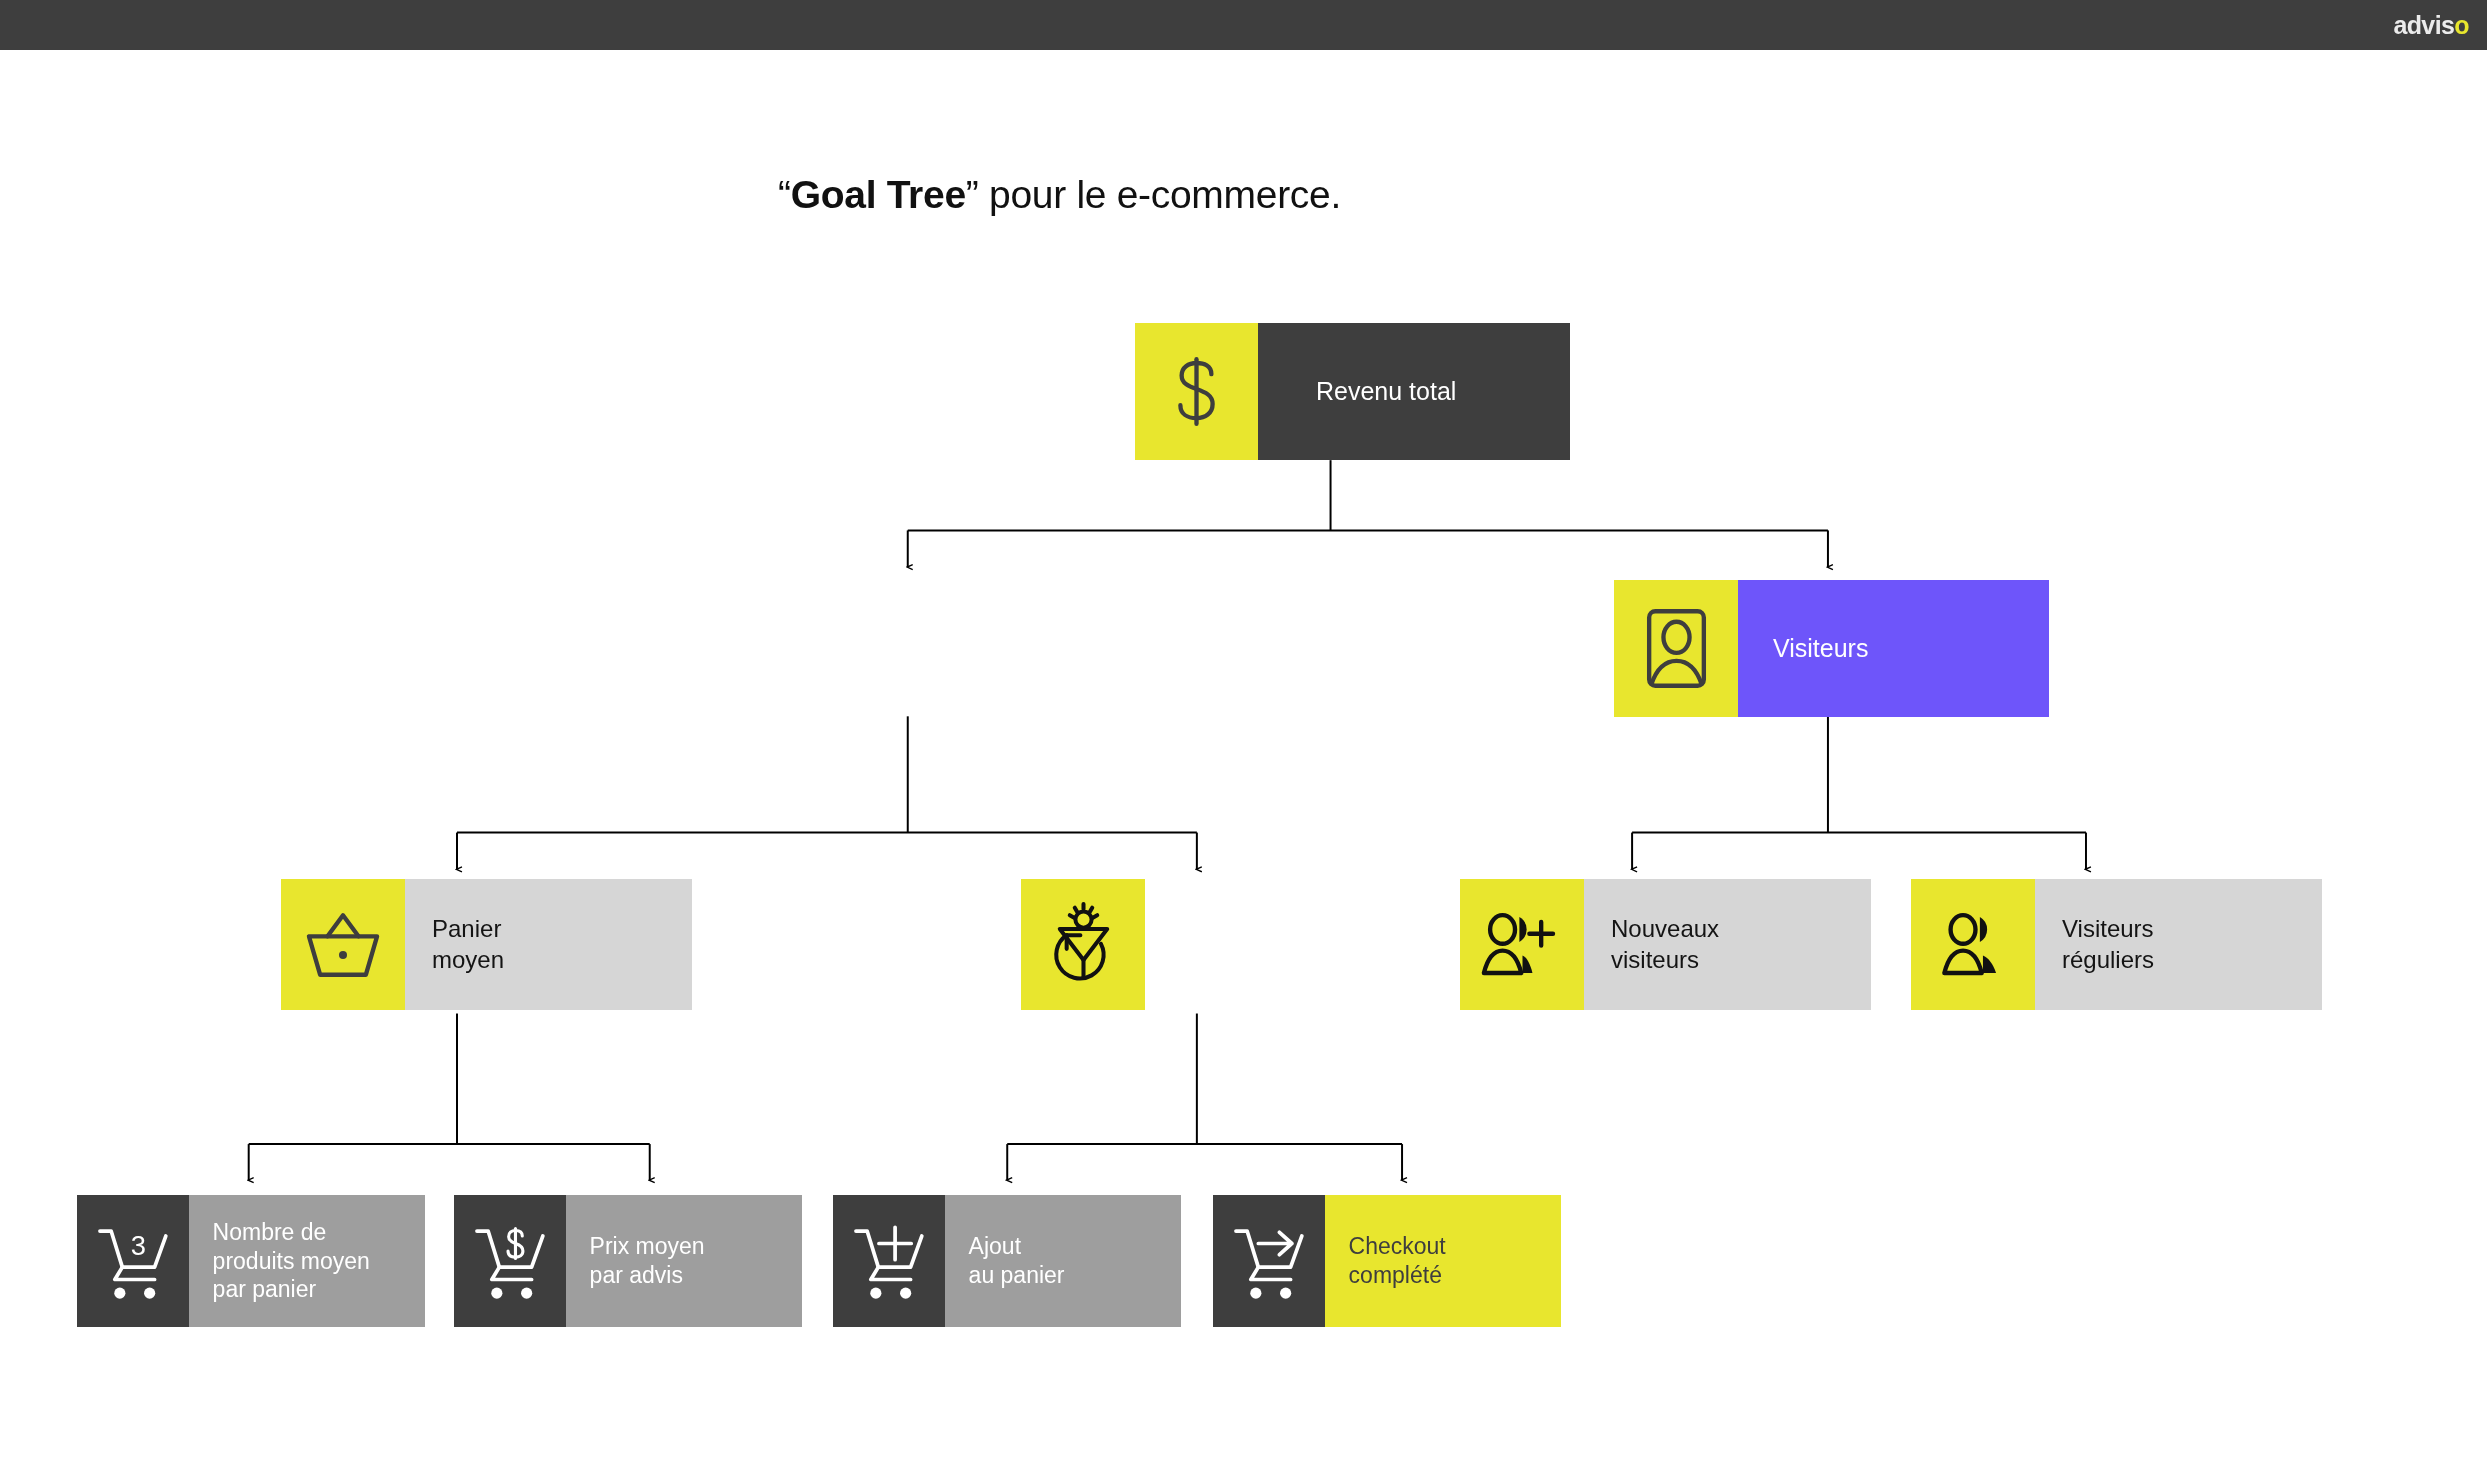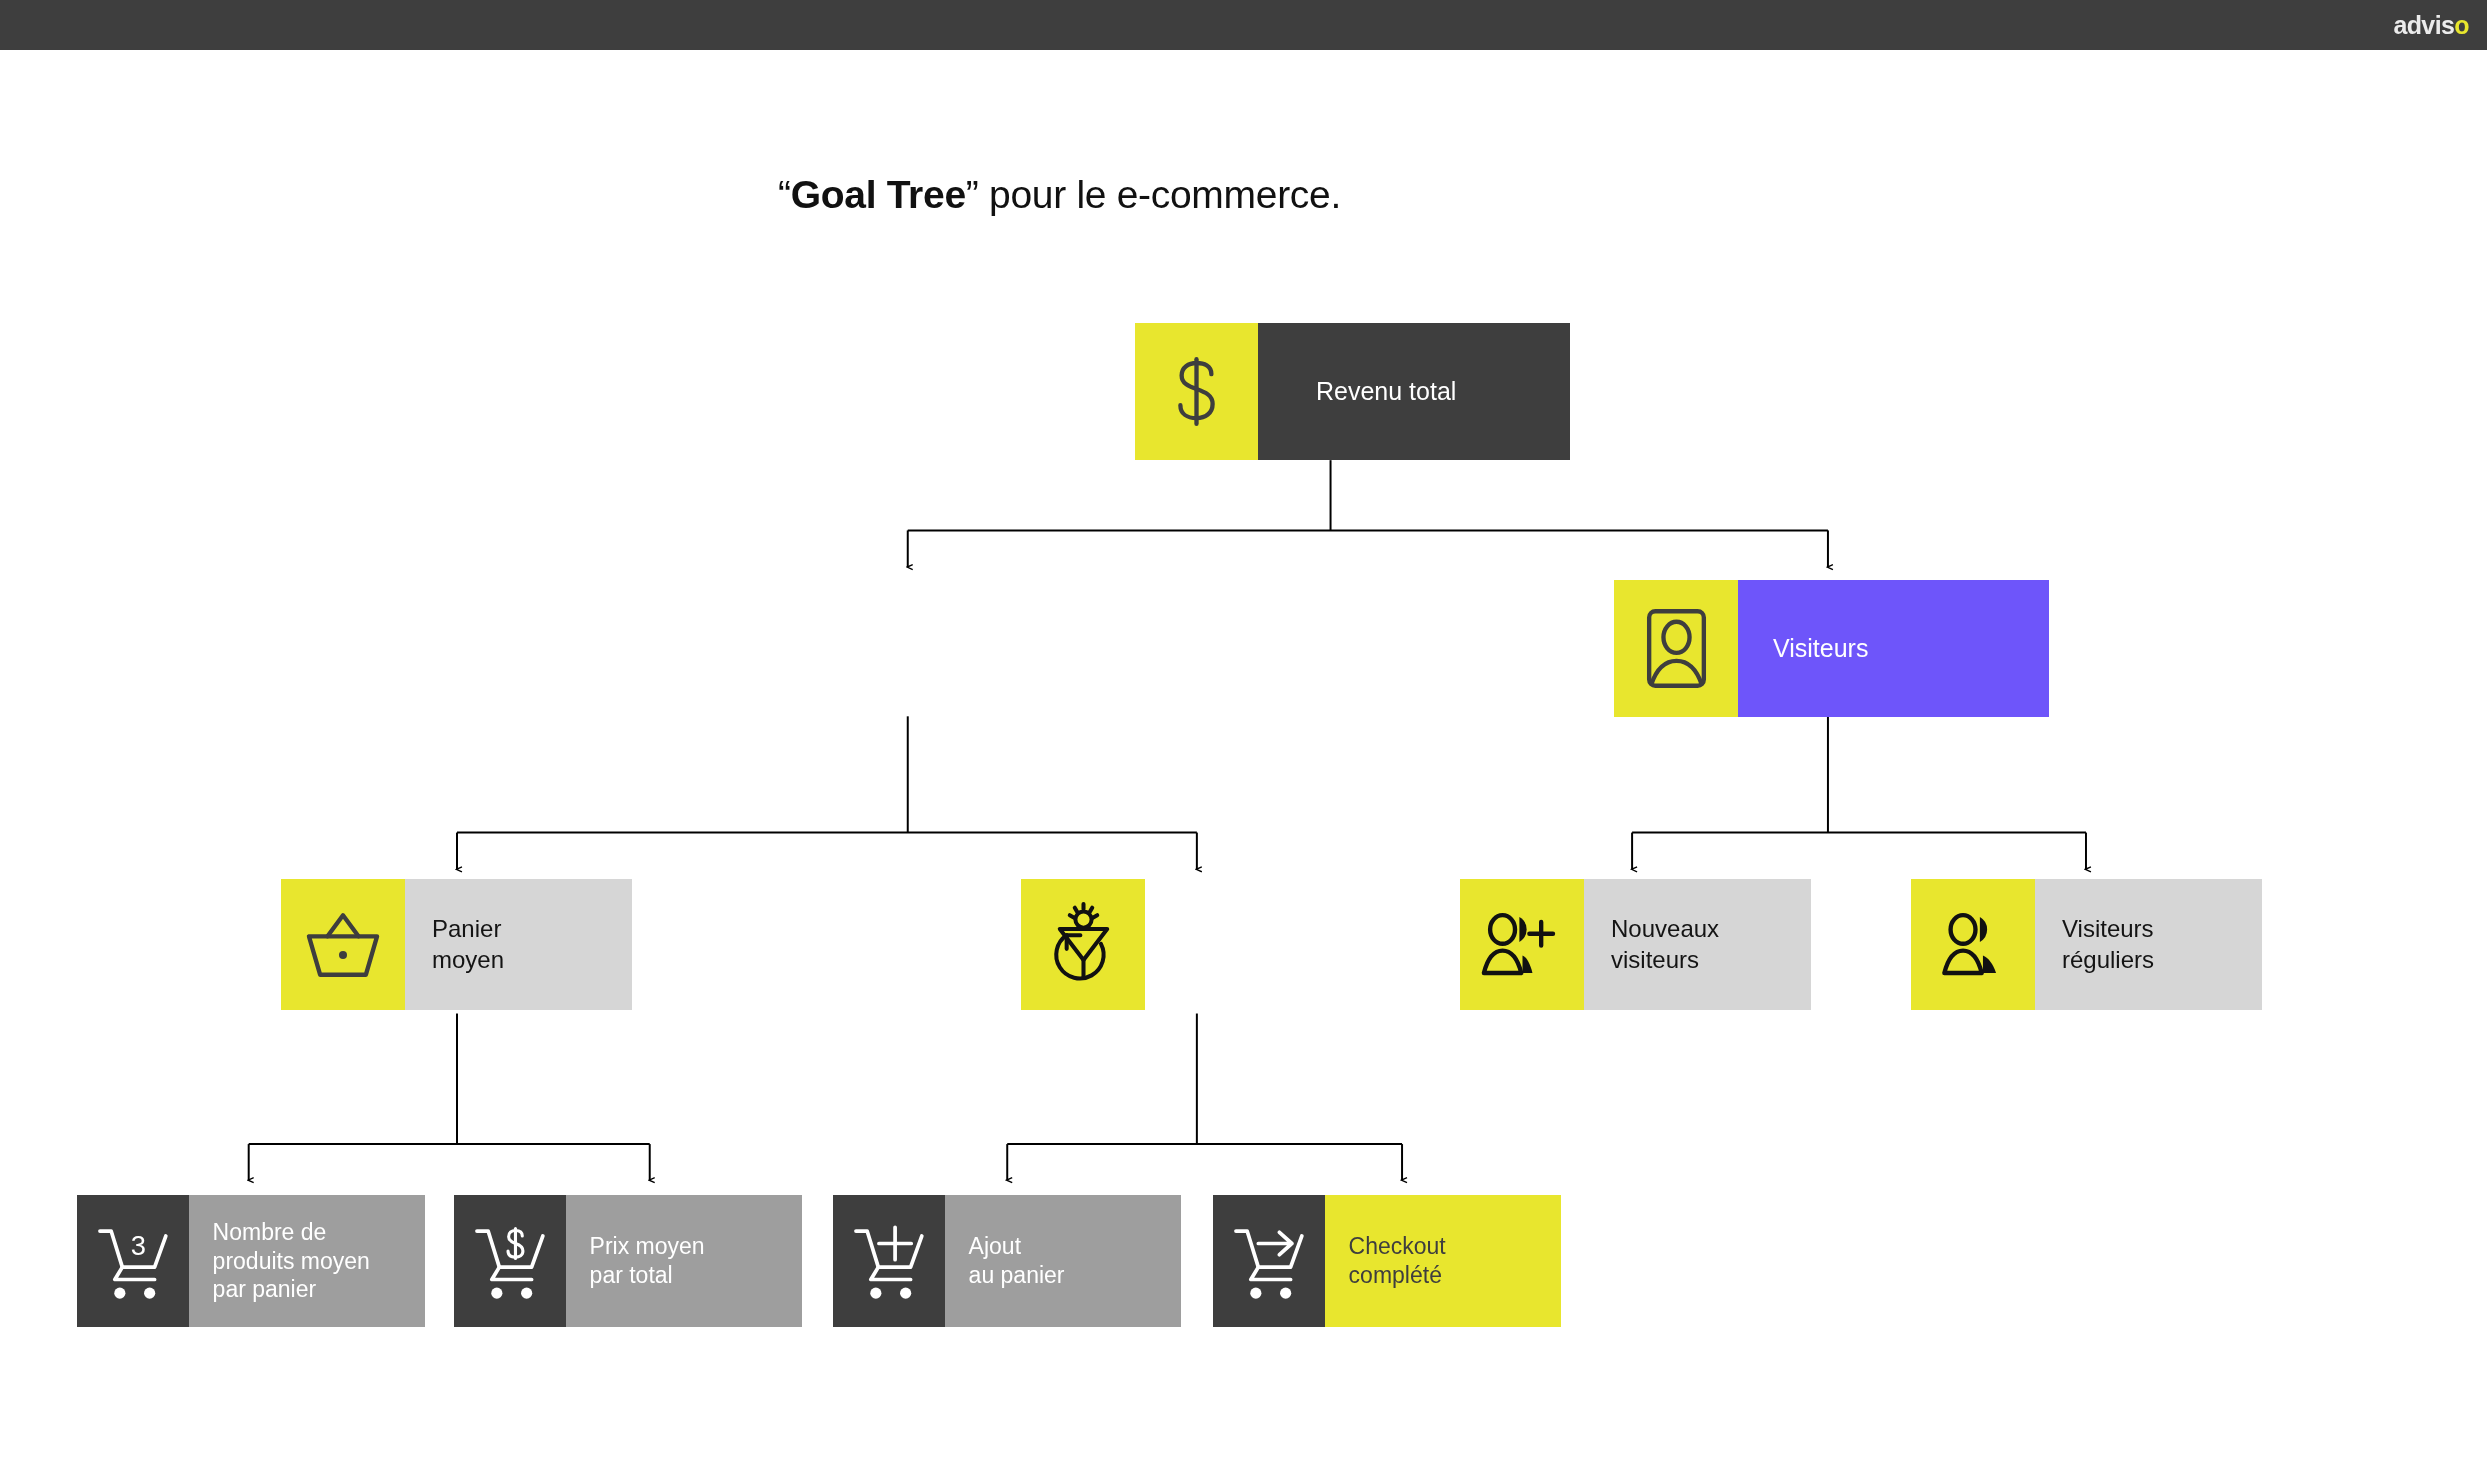--- a/index.html
+++ b/index.html
@@ -98,21 +98,21 @@
 
   
   .lvl1 { width: 435px; height: 137px; }
   .lvl1 .node-icon { width: 123px; }
   .lvl1 .node-label { padding-left: 58px; font-size: 25px; }
 
   .lvl2 { width: 435px; height: 137px; }
   .lvl2 .node-icon { width: 124px; }
   .lvl2 .node-label { padding-left: 35px; font-size: 25px; }
 
-  .lvl3 { width: 351px; height: 131px; border-radius: 24px; }
+  .lvl3 { width: 411px; height: 131px; border-radius: 24px; }
   .lvl3 .node-icon { width: 124px; }
   .lvl3 .node-label { padding-left: 27px; font-size: 24px; }
 
   .lvl4 { width: 348px; height: 132px; }
   .lvl4 .node-icon { width: 112px; }
   .lvl4 .node-label { padding-left: 23.6px; font-size: 23px; }
 
   svg.glyph { display: block; }
 </style>
 </head>
@@ -265,21 +265,21 @@
         <path d="M44 74 L32 94 L96 94"></path>
         <circle cx="40" cy="116" r="9" fill="#FFFFFF" stroke="none"></circle>
         <circle cx="88" cy="116" r="9" fill="#FFFFFF" stroke="none"></circle>
         <g stroke-width="5">
           <path d="M70 12 L70 60"></path>
           <path d="M81 24 C81 17 76 15 70 15 C64 15 59 18 59 25 C59 32 65 34 70 36 C76 38 82 41 82 48 C82 55 76 58 70 58 C63 58 58 55 58 48"></path>
         </g>
       </svg>
     </div>
     <div class="node-label lb-mgrey">Prix moyen
-par total</div>
+par advis</div>
   </div>
 
   <div class="node lvl4" style="left:833px; top:1195px;">
     <div class="node-icon ic-dark">
       <svg class="glyph" width="77" height="81" viewBox="0 0 124 130" fill="none" stroke="#FFFFFF" stroke-width="6" stroke-linejoin="round" stroke-linecap="round">
         <path d="M8 16 L26 16 L44 74 L96 74 L114 24"></path>
         <path d="M44 74 L32 94 L96 94"></path>
         <circle cx="40" cy="116" r="9" fill="#FFFFFF" stroke="none"></circle>
         <circle cx="88" cy="116" r="9" fill="#FFFFFF" stroke="none"></circle>
         <path d="M71 10 L71 62 M45 36 L97 36"></path>

